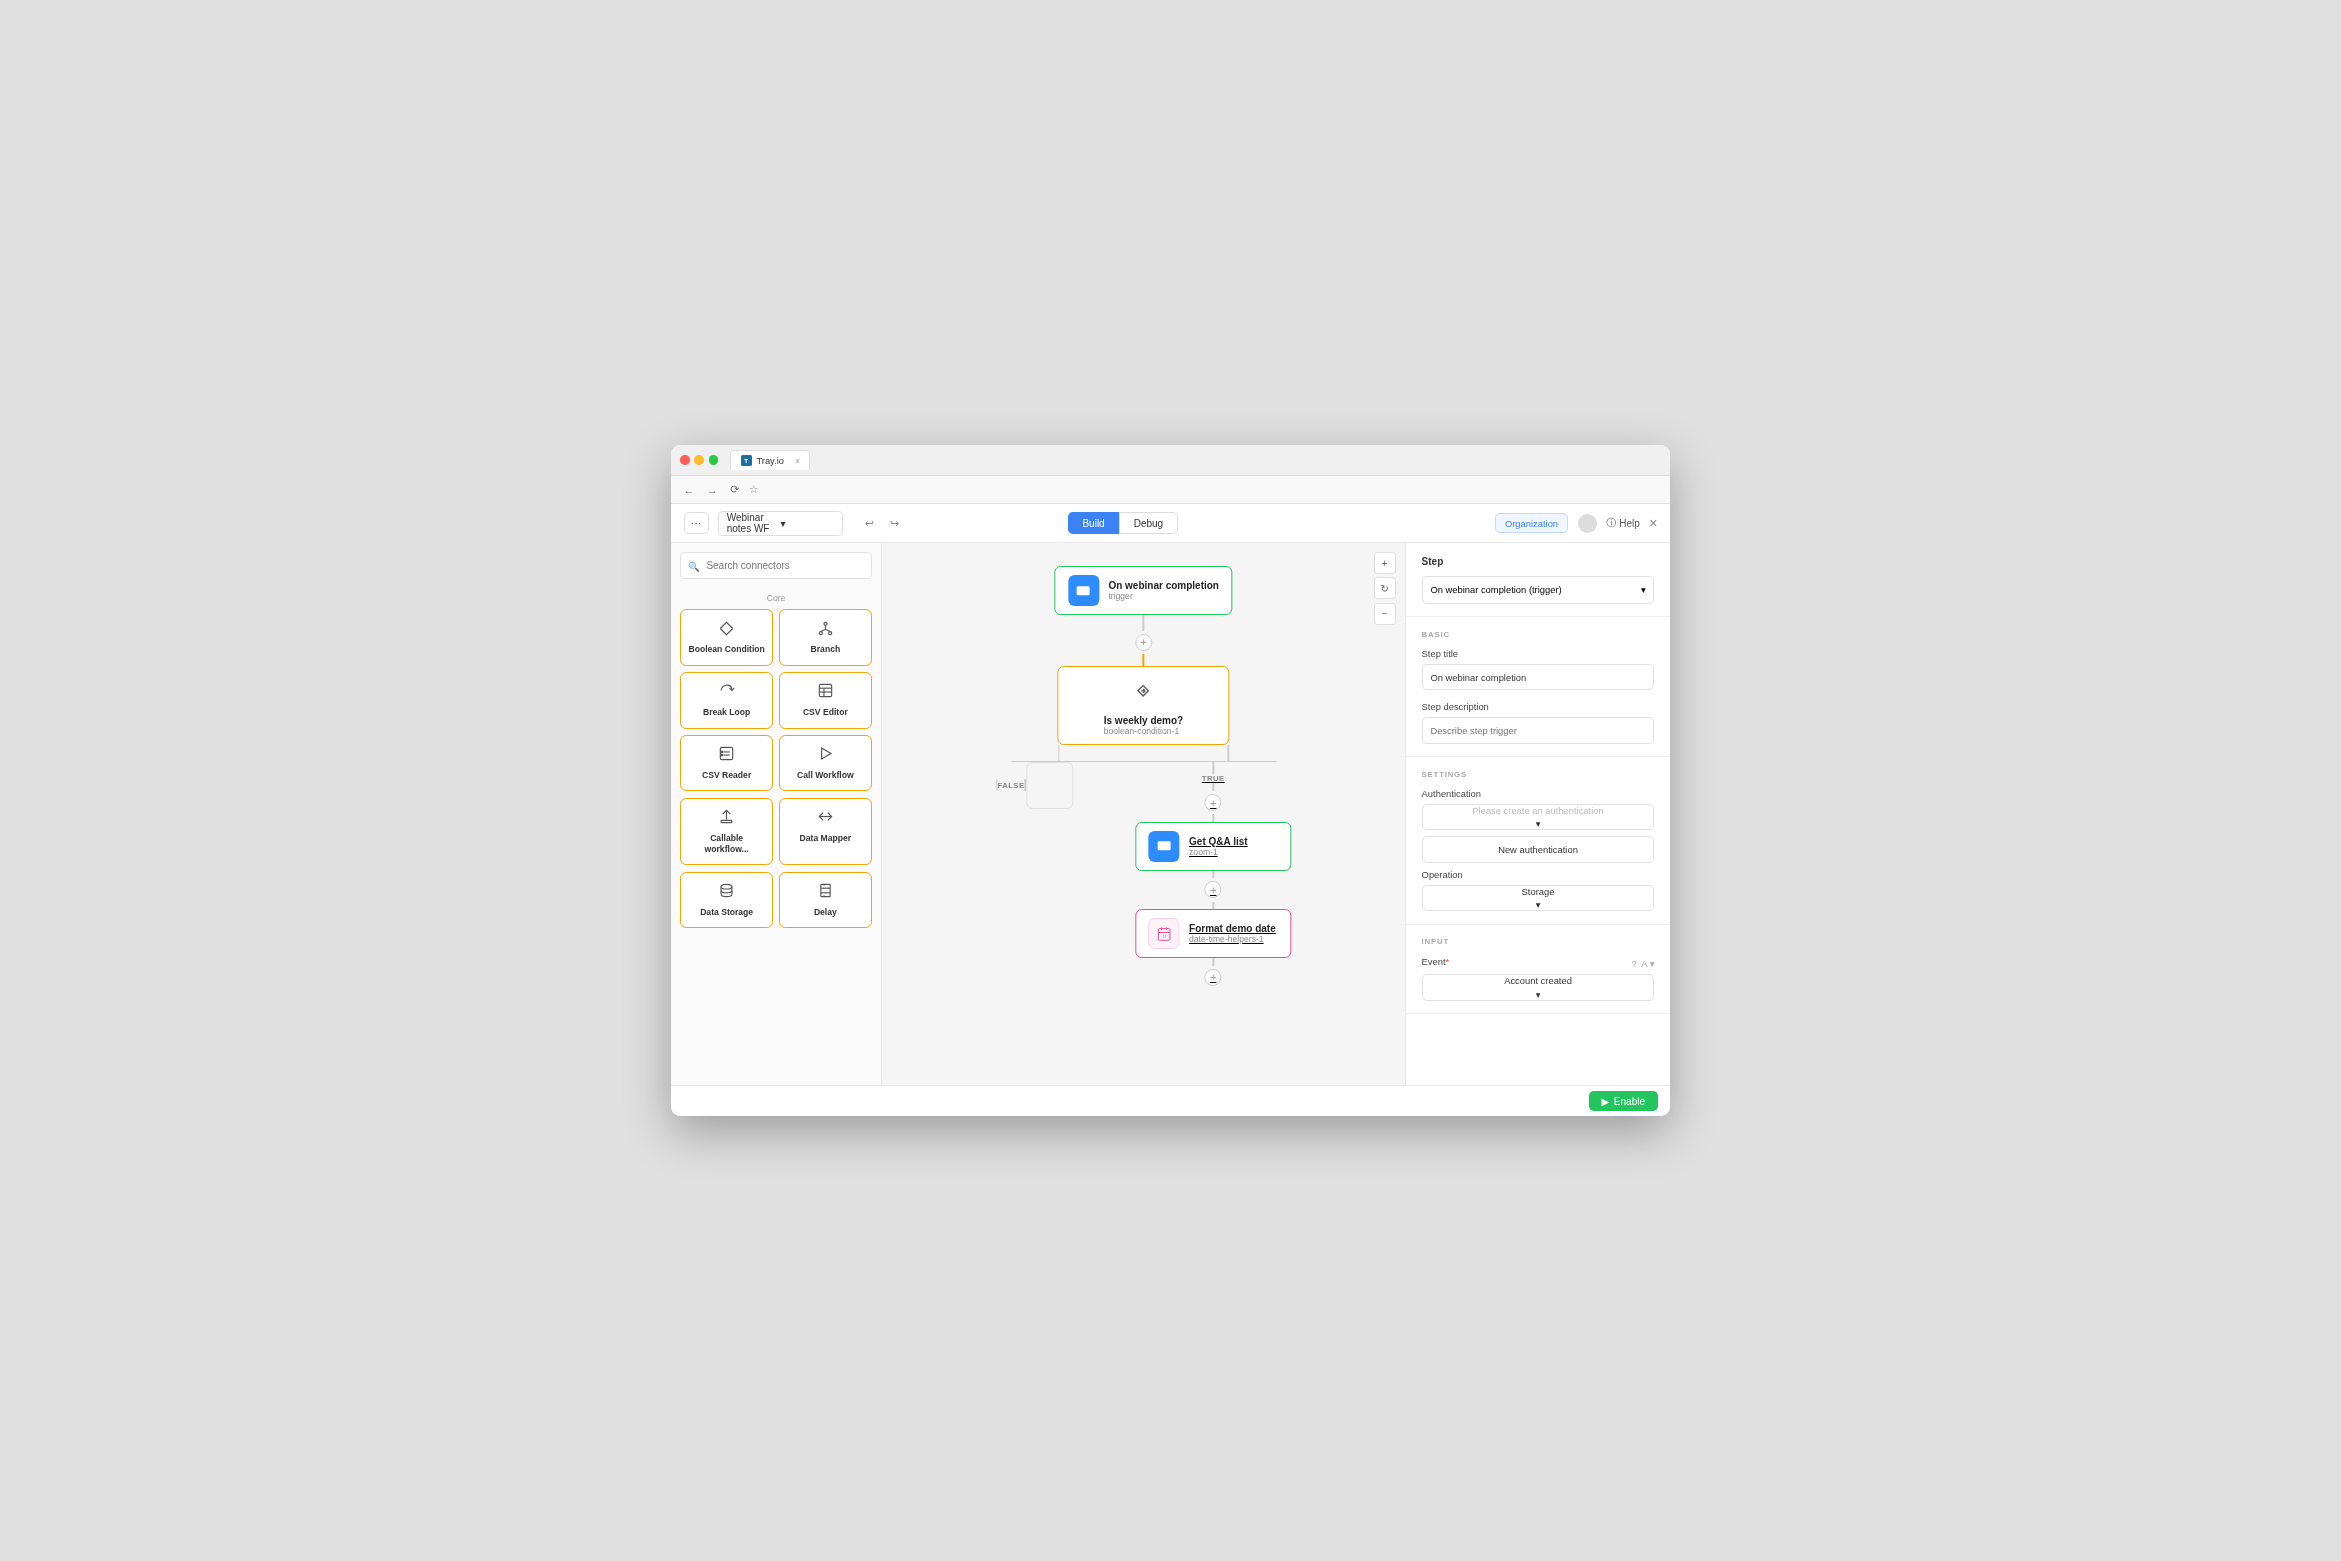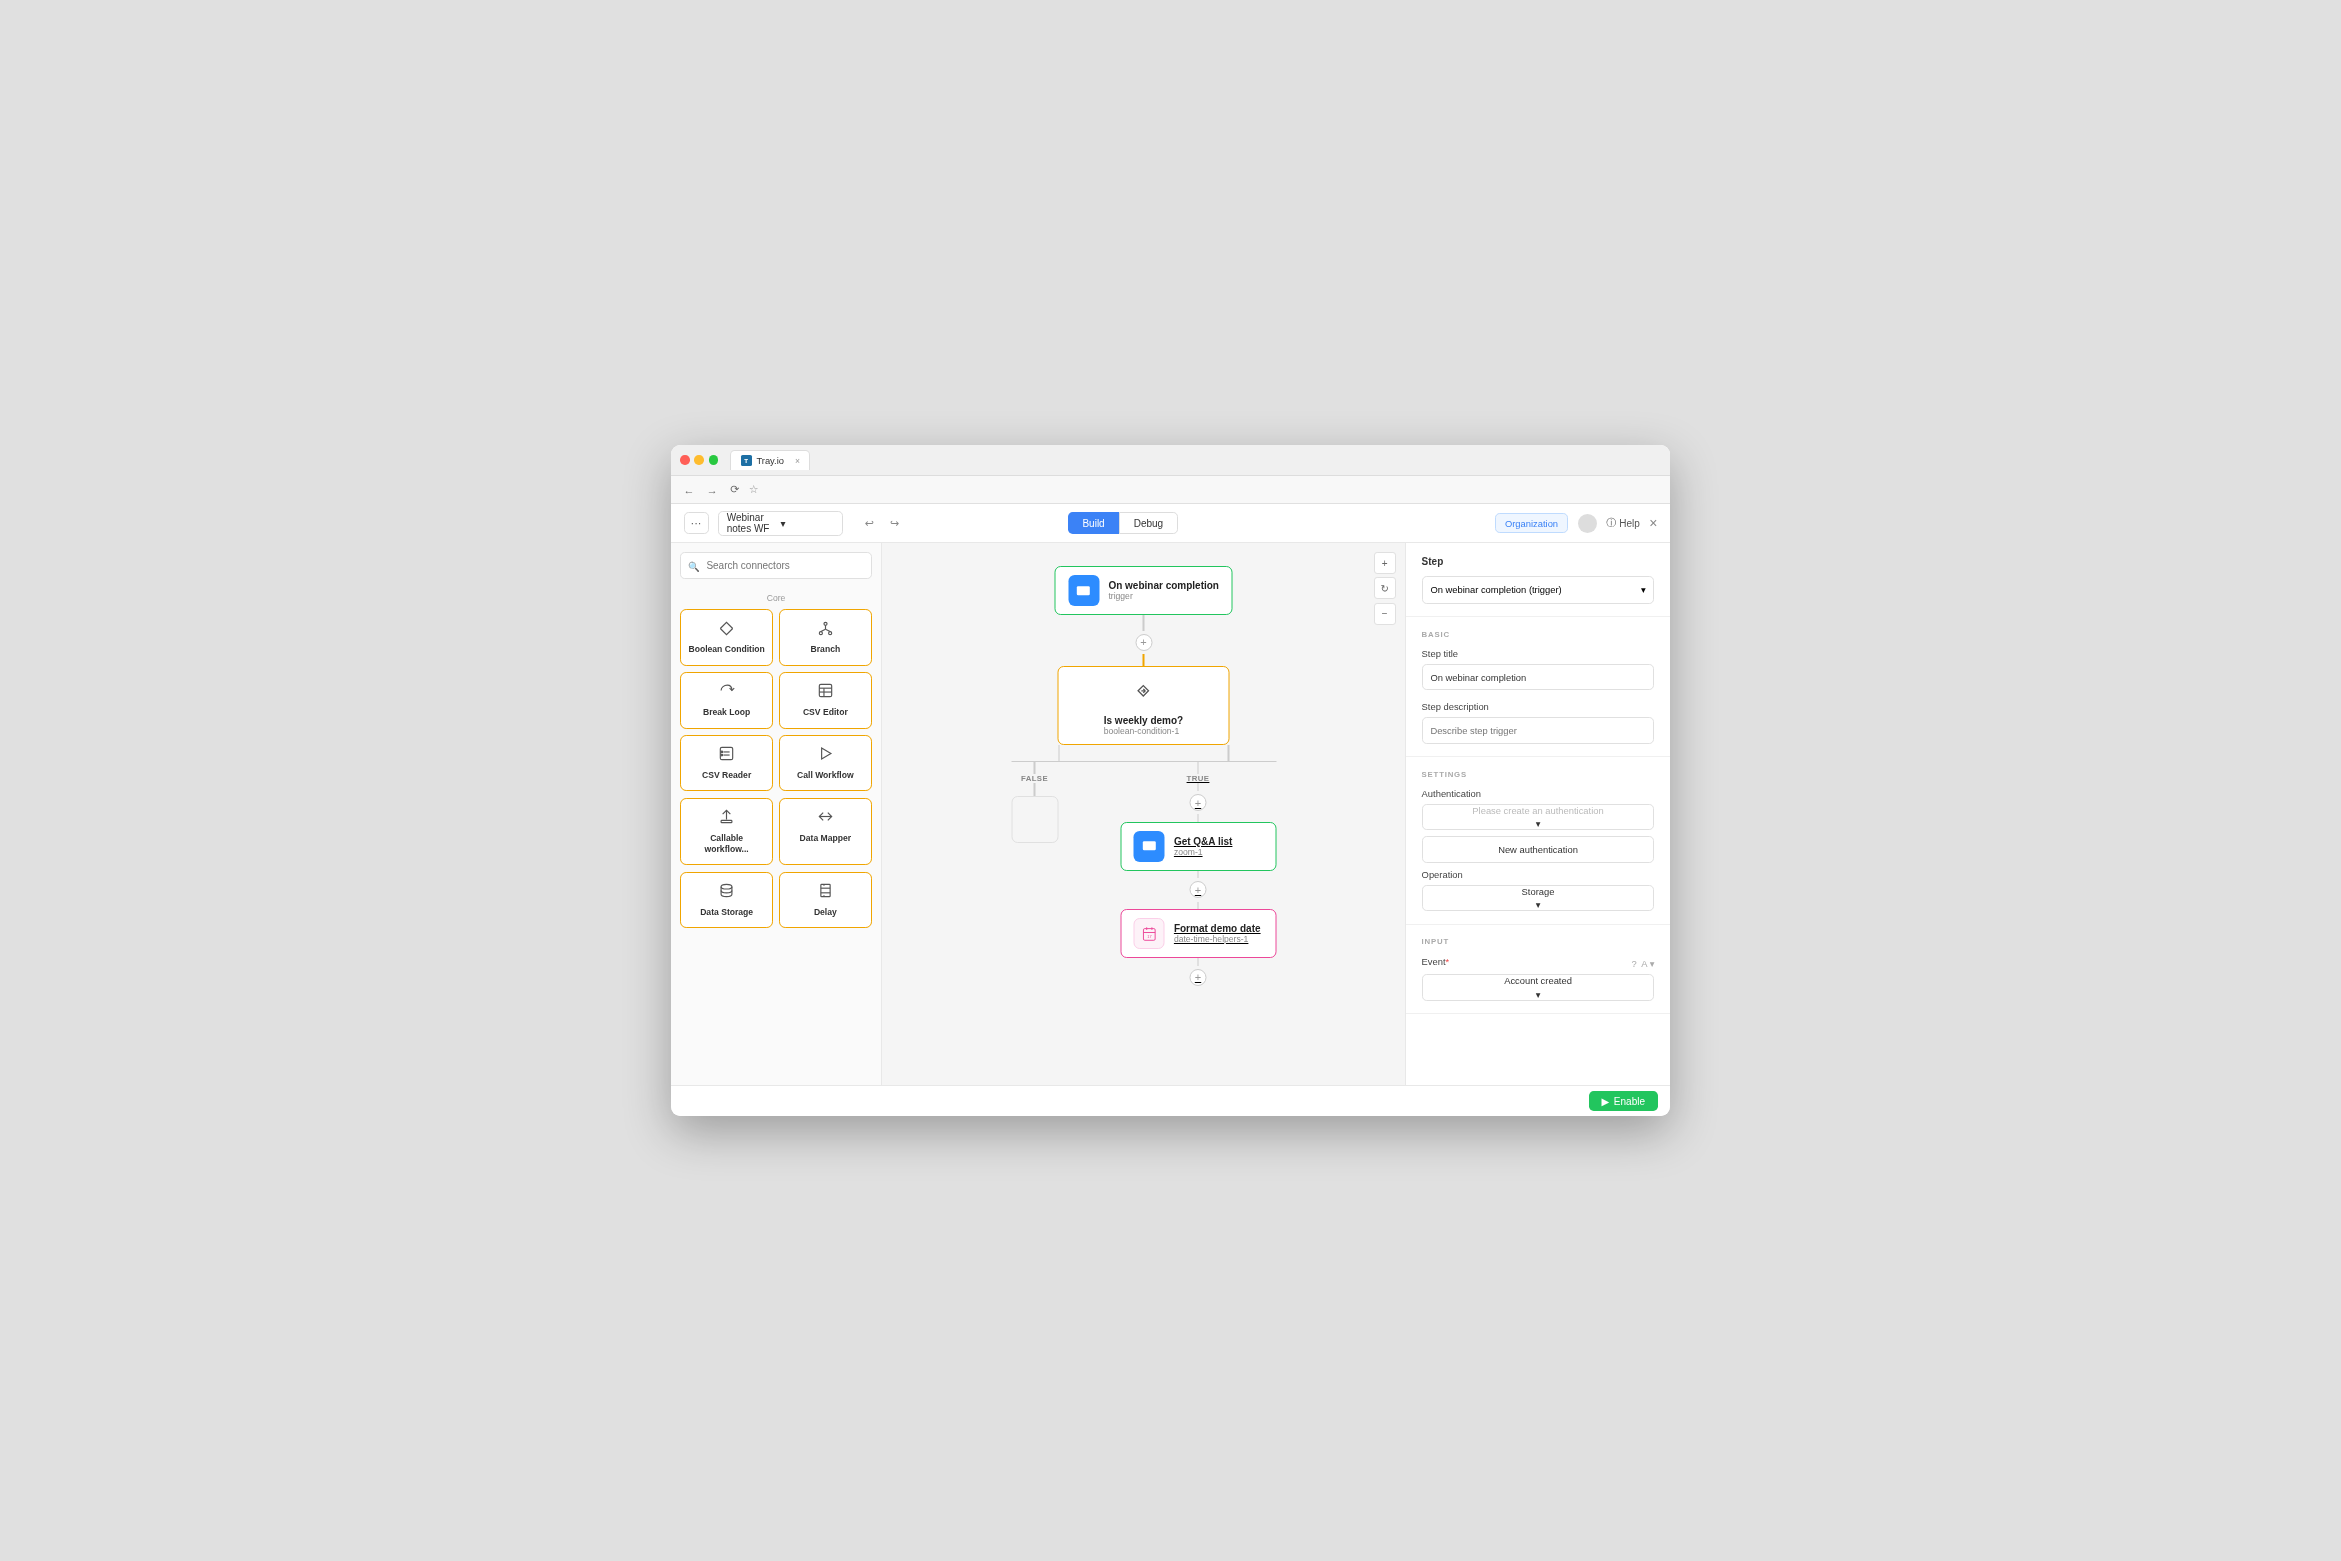--- a/index.html
+++ b/index.html
@@ -317,21 +317,21 @@
         </div>
 
         <div style="display:flex;width:265px;justify-content:space-between;margin-top:0;">
           <div style="width:1.6px;height:15.6px;background:#ccc;margin-left:47px;"></div>
           <div style="width:1.6px;height:15.6px;background:#ccc;margin-right:47px;"></div>
         </div>
         <div style="width:265px;height:0.8px;background:#ccc;margin:0;"></div>
 
         <div style="display:flex;gap:62px;align-items:flex-start;">
 
-          <div style="display:flex;flex-direction:column;align-items:center;">
+          <div style="display:flex;flex-direction:row;align-items:center;">
             <div style="width:1.6px;height:12.5px;background:#ccc;"></div>
             <div style="font-size:7.8px;color:#888;font-weight:600;letter-spacing:0.4px;">FALSE</div>
             <div style="width:1.6px;height:12.5px;background:#ccc;"></div>
             <div style="width:47px;height:47px;background:#f5f5f5;border:0.8px solid #e0e0e0;border-radius:6.2px;"></div>
           </div>
 
           <div style="display:flex;flex-direction:column;align-items:center;text-decoration:underline;">
             <div style="width:1.6px;height:12.5px;background:#ccc;"></div>
             <div style="font-size:7.8px;color:#888;font-weight:600;letter-spacing:0.4px;">TRUE</div>
             <div style="width:1.6px;height:7.8px;background:#ccc;"></div>

